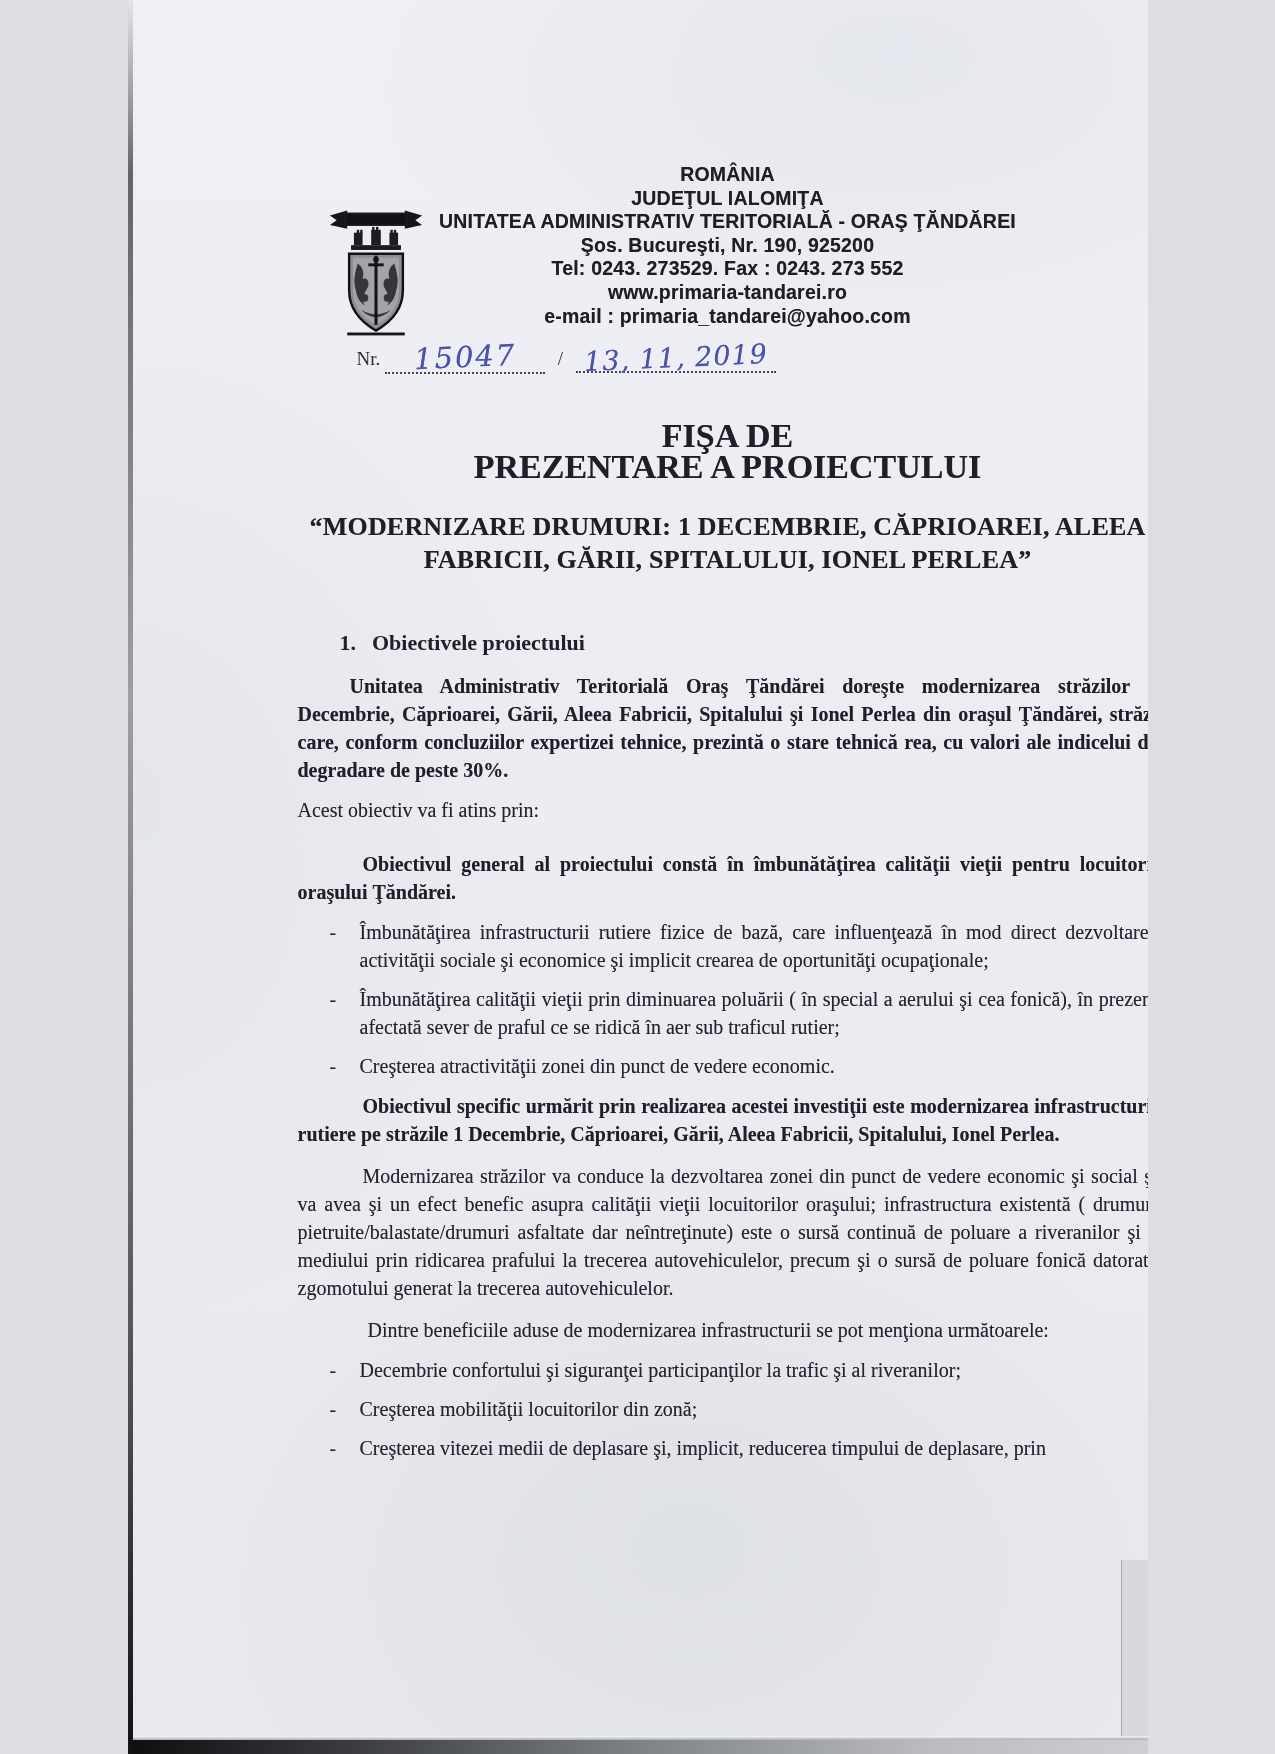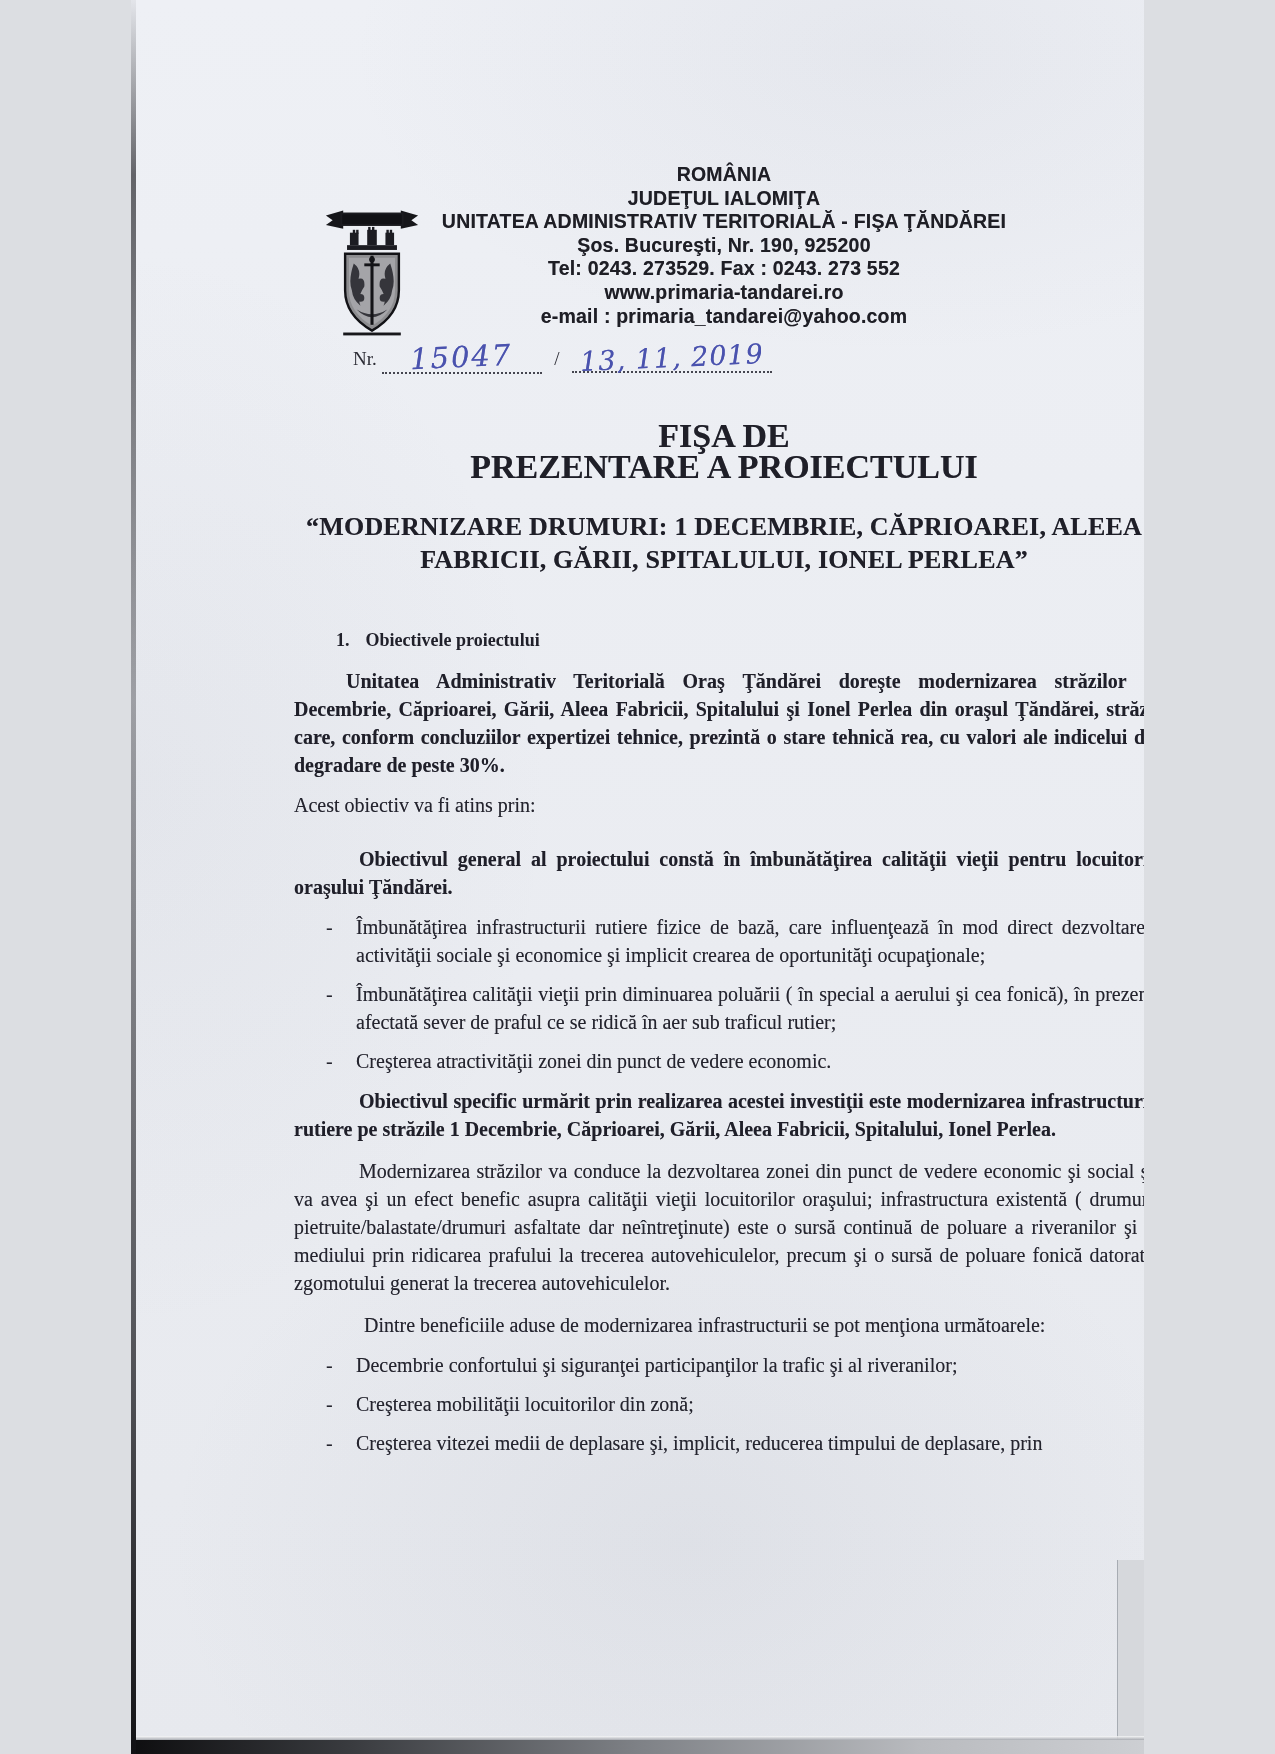--- a/index.html
+++ b/index.html
@@ -8,20 +8,21 @@
     width:1013px;height:1754px;
     margin:0 auto;
     overflow:hidden;
     background:
       radial-gradient(ellipse 900px 500px at 75% 3%, rgba(150,155,172,0.10), transparent 60%),
       radial-gradient(ellipse 700px 900px at 0% 45%, rgba(140,146,162,0.08), transparent 60%),
       radial-gradient(ellipse 800px 600px at 55% 88%, rgba(138,144,160,0.10), transparent 65%),
       linear-gradient(180deg,#eef0f5 0%, #eaecf1 55%, #e7e9ee 100%);
     font-family:"Liberation Serif", serif;
     color:#22222b;
+    padding-left:7px;
   }
   
   .scan-left{position:absolute;left:0;top:0;bottom:0;width:5px;z-index:5;
     background:linear-gradient(180deg, rgba(25,25,30,0.05) 0%, rgba(25,25,30,0.65) 10%,
       rgba(25,25,30,0.35) 40%, rgba(25,25,30,0.75) 80%, #121215 100%);}
   .scan-bottom{position:absolute;left:0;right:0;bottom:0;height:14px;z-index:4;
     background:linear-gradient(90deg,#0e0e10 0%, #3a3c40 22%, #7e8186 50%, #b9bbbf 78%, #cdcfd3 100%);}
   .paper-bottom-edge{position:absolute;left:0;right:0;bottom:14px;height:4px;z-index:4;
     background:linear-gradient(180deg, rgba(255,255,255,0.75), #a9acb2);}
   .edge-right-bottom{position:absolute;right:0;bottom:14px;width:26px;height:180px;z-index:3;
@@ -53,21 +54,21 @@
   }
   .hand-date{font-size:27px;letter-spacing:1px;}
   .nr-sep{padding:0 8px;}
 
   
   .doc-title{margin-top:36px;text-align:center;font-weight:bold;font-size:34px;line-height:31px;
     color:#1f1f28;text-shadow:0 0 0.5px rgba(30,30,45,0.5);}
   .project-title{margin-top:28px;text-align:center;font-weight:bold;font-size:26px;line-height:33px;
     letter-spacing:0.2px;color:#1f1f28;text-shadow:0 0 0.5px rgba(30,30,45,0.5);}
 
-  .section-heading{margin:54px 0 0 42px;font-weight:bold;font-size:18px;color:#20202a;}
+  .section-heading{margin:54px 0 0 42px;font-weight:bold;font-size:22px;color:#20202a;}
   .section-heading .sec-num{margin-right:16px;}
 
   
   .para{margin:0;font-size:20px;line-height:28px;text-align:justify;color:#24242e;
     text-shadow:0 0 0.4px rgba(35,35,50,0.4);font-family:Liberation Serif, serif;}
   .bold{font-weight:bold;color:#1f1f29;}
   .ind-52{text-indent:52px;}
   .ind-65{text-indent:65px;}
   .ind-70{text-indent:70px;}
   .mt-16{margin-top:16px;}
@@ -124,21 +125,21 @@
         <rect x="42" y="60" width="16" height="3" fill="#141418"></rect>
         <circle cx="50" cy="56" r="3" fill="#141418"></circle>
 
         <rect x="20" y="132" width="60" height="3" fill="#17171b"></rect>
       </svg>
     </div>
 
     <div class="letterhead-text">
       <div>ROMÂNIA</div>
       <div>JUDEŢUL IALOMIŢA</div>
-      <div>UNITATEA ADMINISTRATIV TERITORIALĂ - FIŞA ŢĂNDĂREI</div>
+      <div>UNITATEA ADMINISTRATIV TERITORIALĂ - ORAŞ ŢĂNDĂREI</div>
       <div>Şos. Bucureşti, Nr. 190, 925200</div>
       <div>Tel: 0243. 273529. Fax : 0243. 273 552</div>
       <div>www.primaria-tandarei.ro</div>
       <div>e-mail : primaria_tandarei@yahoo.com</div>
     </div>
 
     <div class="nr-row">
       <span>Nr.</span>
       <span class="dotted dotted-num"><span class="hand">15047</span></span>
       <span class="nr-sep">/</span>

